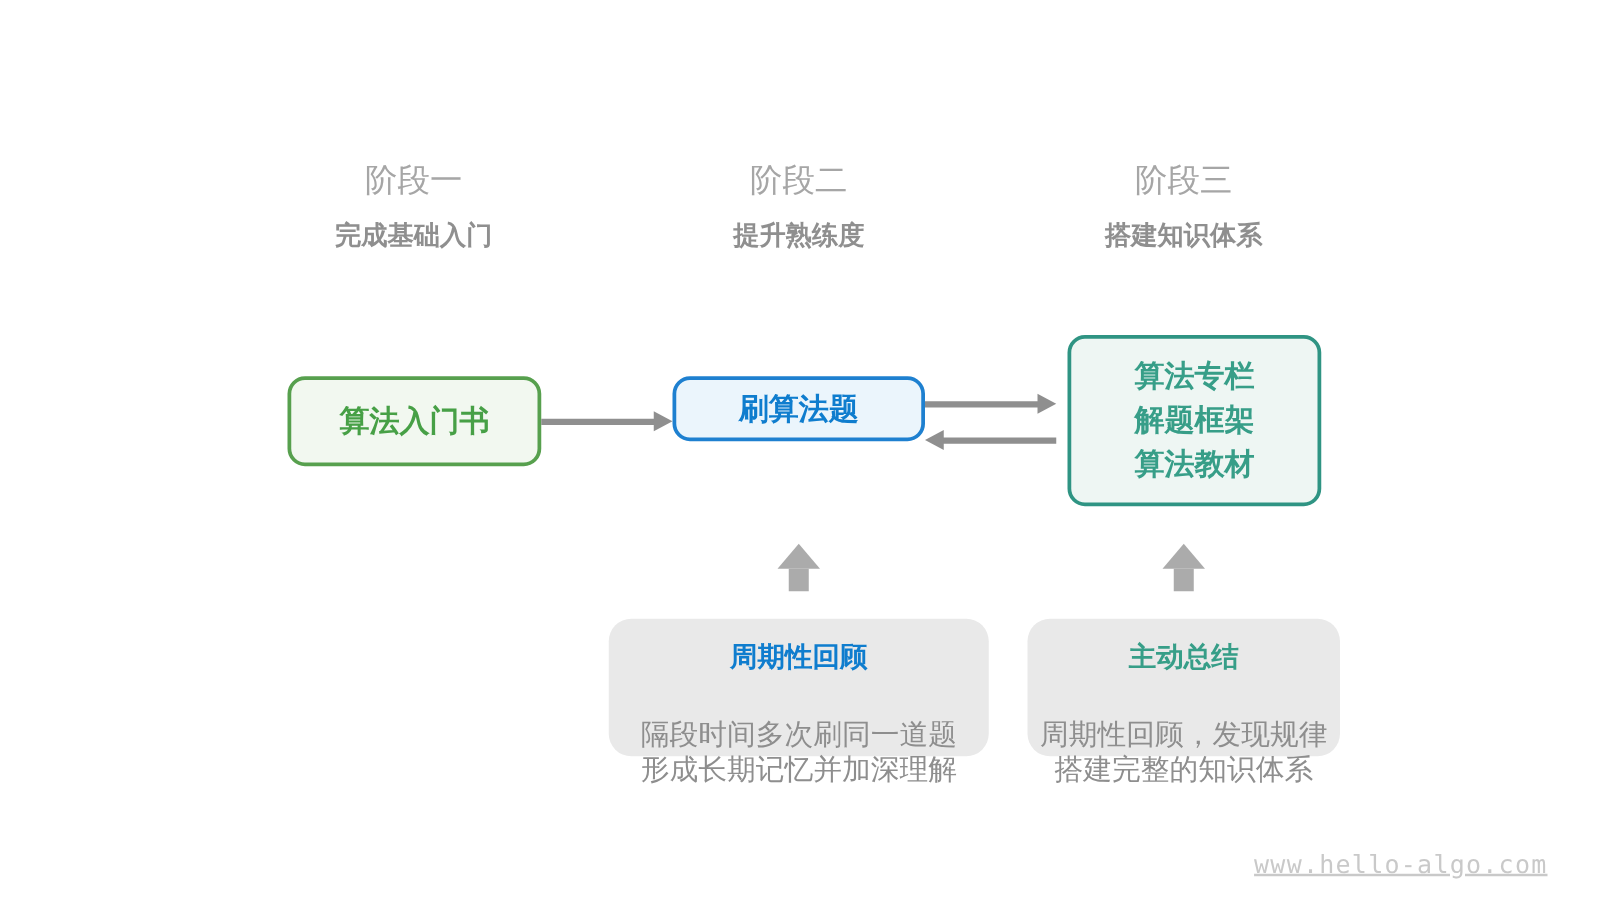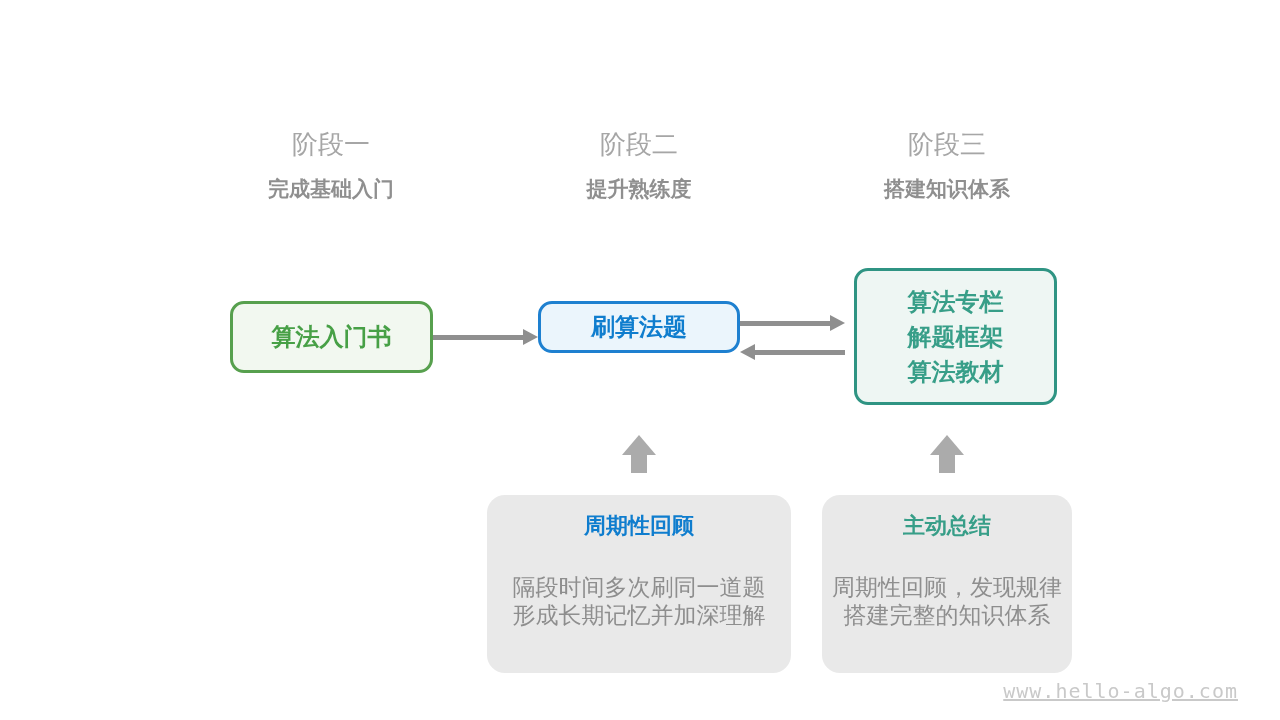--- a/index.html
+++ b/index.html
@@ -46,21 +46,21 @@
   .h-arrow.point-left  .head  { left:0;  border-right:15px solid var(--arrow-gray); }
 
   
   .up-arrow { position:absolute; width:34px; height:38px; }
   .up-arrow .head { width:0; height:0; margin:0 auto;
                     border-left:17px solid transparent; border-right:17px solid transparent;
                     border-bottom:20px solid var(--block-arrow-gray); }
   .up-arrow .stem { width:16px; height:18px; margin:0 auto; background:var(--block-arrow-gray); }
 
   
-  .callout { position:absolute; height:178px; background:var(--callout-bg);
+  .callout { position:absolute; height:110px; background:var(--callout-bg);
              border-radius:18px; text-align:center; padding-top:16px; }
   .callout-title { font-size:22px; line-height:30px; font-weight:700; }
   .callout-title.blue { color:var(--blue-text); }
   .callout-title.teal { color:var(--teal-text); }
   .callout-body { margin-top:32px; font-size:23px; line-height:28px; color:var(--callout-text); }
 
   .watermark { position:absolute; right:42px; top:679px;
                font-family:"DejaVu Sans Mono","Liberation Mono",monospace;
                font-size:20px; color:var(--watermark); letter-spacing:1px;text-decoration:underline; }
 </style>

